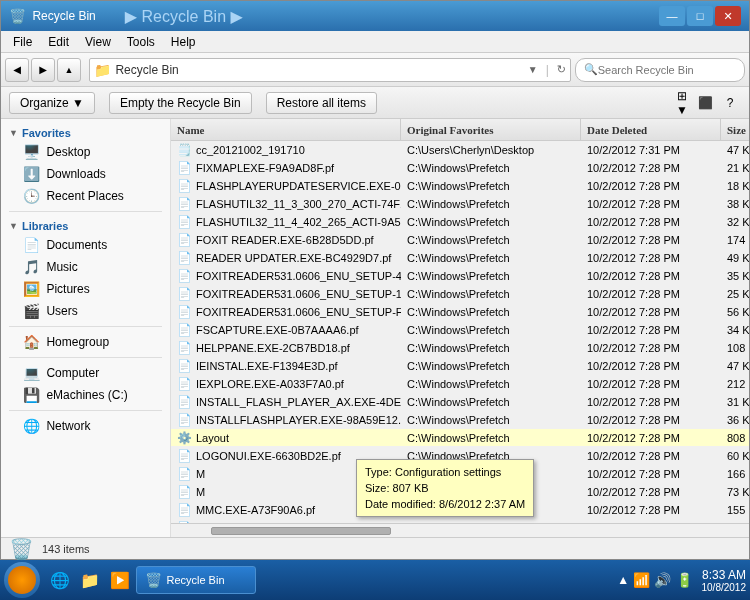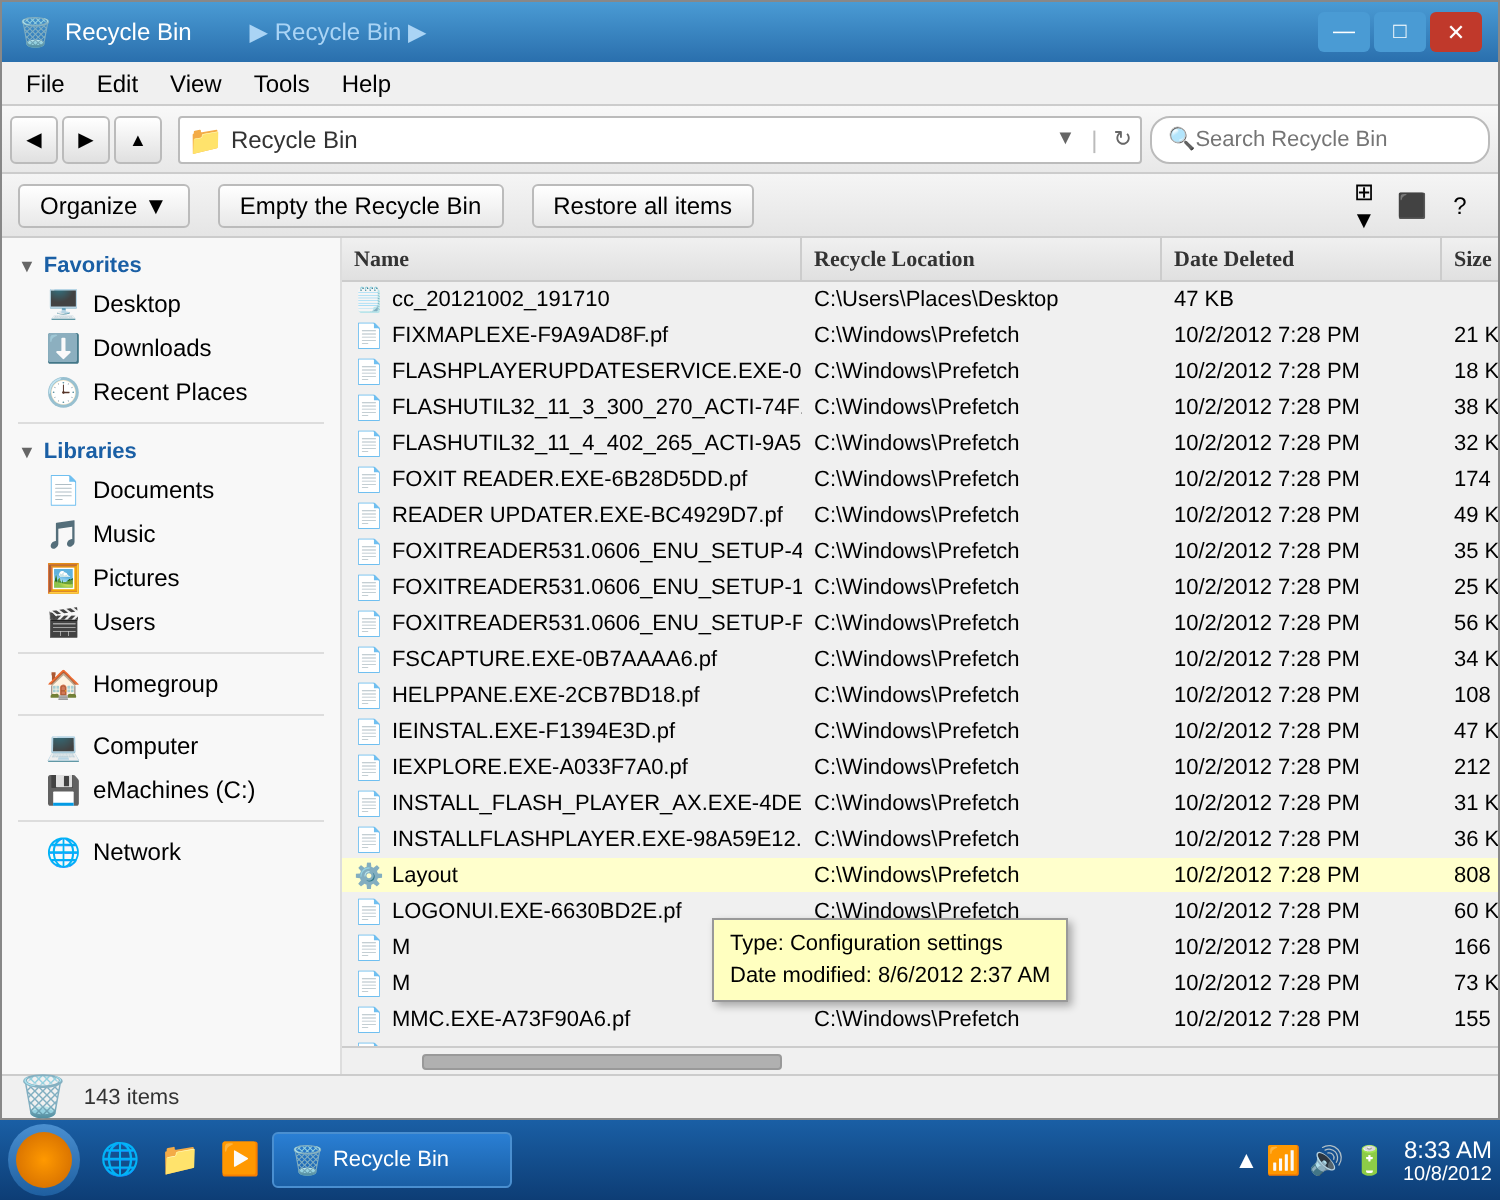--- a/index.html
+++ b/index.html
@@ -94,21 +94,21 @@
   </style>
 </head>
 <body>
 
 <div class="window">
 
   <div class="title-bar">
     <div class="title-bar-left">
       <span style="font-size:14px;">🗑️</span>
       <span class="title-text">Recycle Bin</span>
-      <span style="color:#aad4f5;font-size:12px;padding-left:23px;">▶ Recycle Bin ▶</span>
+      <span style="color:#aad4f5;font-size:16px;padding-left:23px;">▶ Recycle Bin ▶</span>
     </div>
     <div class="title-bar-right">
       <button class="win-btn win-btn-min">—</button>
       <button class="win-btn win-btn-max">□</button>
       <button class="win-btn win-btn-close">✕</button>
     </div>
   </div>
 
   <div class="menu-bar">
     <span class="menu-item">File</span>
@@ -205,33 +205,34 @@
         <span class="sidebar-icon">🌐</span>
         <span>Network</span>
       </div>
     </div>
 
     <div style="flex:1;display:flex;flex-direction:column;overflow:hidden;position:relative;">
       <div class="file-list">
 
         <div class="list-header">
           <div class="col-hdr col-name">Name</div>
-          <div class="col-hdr col-loc">Recycle Location</div>
+          <div class="col-hdr col-loc">Original Favorites</div>
           <div class="col-hdr col-date">Date Deleted</div>
           <div class="col-hdr col-size">Size</div>
 
         </div>
 
         <div id="file-rows">
             <div class="file-row">
       <div class="file-cell col-name">
         <span style="margin-right:4px;font-size:12px;color:#4a90d9">🗒️</span>
         <span>cc_20121002_191710</span>
       </div>
-      <div class="file-cell col-loc">C:\Users\Places\Desktop</div>
+      <div class="file-cell col-loc">C:\Users\Cherlyn\Desktop</div>
+      <div class="file-cell col-date">10/2/2012 7:31 PM</div>
       <div class="file-cell col-size">47 KB</div>
 
     </div>
             <div class="file-row">
       <div class="file-cell col-name">
         <span style="margin-right:4px;font-size:12px;color:#4a90d9">📄</span>
         <span>FIXMAPLEXE-F9A9AD8F.pf</span>
       </div>
       <div class="file-cell col-loc">C:\Windows\Prefetch</div>
       <div class="file-cell col-date">10/2/2012 7:28 PM</div>
@@ -442,20 +443,21 @@
       </div>
 
       <div class="hscroll-bar">
         <div style="width:100%;height:8px;background:#f0f0f0;position:relative;">
           <div style="width:180px;height:8px;background:#b0b0b0;border:1px solid #999;position:absolute;left:40px;border-radius:2px;"></div>
         </div>
       </div>
 
       <div class="tooltip">
         <div class="tooltip-line">Type: Configuration settings</div>
+        <div class="tooltip-line">Size: 807 KB</div>
         <div class="tooltip-line">Date modified: 8/6/2012 2:37 AM</div>
       </div>
     </div>
   </div>
 
   <div class="status-bar">
     <span style="font-size:20px;">🗑️</span>
     <span class="status-text">143 items</span>
   </div>
 </div>

